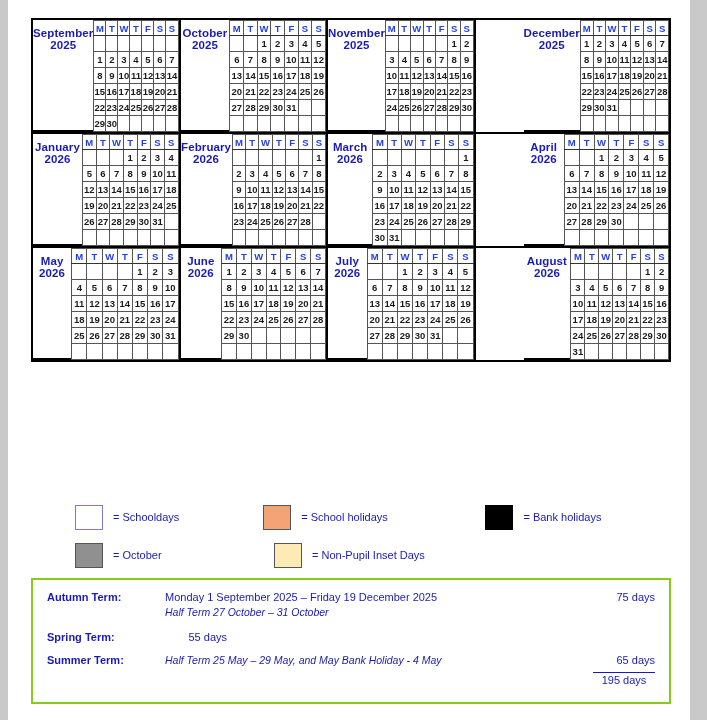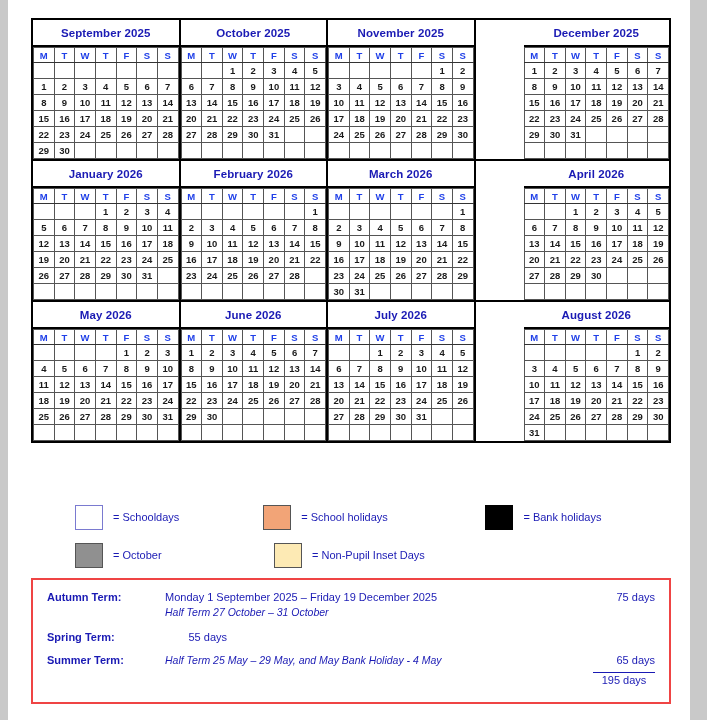--- a/index.html
+++ b/index.html
@@ -49,21 +49,21 @@
     display: flex;
     border-bottom: 2px solid #000;
   }
   .quarter-row:last-child { border-bottom: none; }
 
   .month-block {
     flex: 1 1 0;
     border-right: 2px solid #000;
     box-sizing: border-box;
     display: flex;
-    flex-direction: column;
+    flex-direction: row;
   }
   .month-block:last-child { border-right: none; padding-left: 48px; }
 
   .month-title {
     text-align: center;
     color: #1a1ab4;
     font-weight: bold;
     font-size: 11.5px;
     padding: 7px 0 6px 0;
     border-bottom: 2px solid #000;
@@ -142,21 +142,21 @@
     white-space: nowrap;
   }
 
   
   .terms-box {
     position: absolute;
     left: 23px;
     top: 578px;
     width: 640px;
     height: 126px;
-    border: 2px solid #ef4444;
+    border: 2px solid #84cc16;
     box-sizing: border-box;
     background: #fff;
     padding: 10px 14px 8px 14px;
   }
   .term-line {
     display: flex;
     align-items: flex-start;
     margin-bottom: 10px;
   }
   .term-name {

